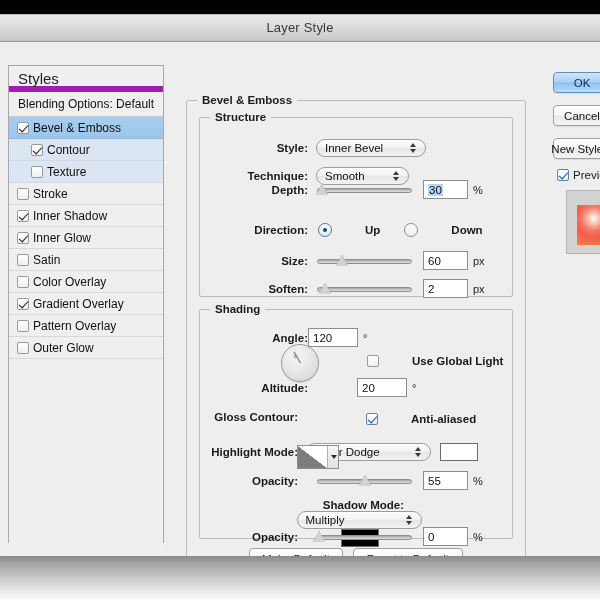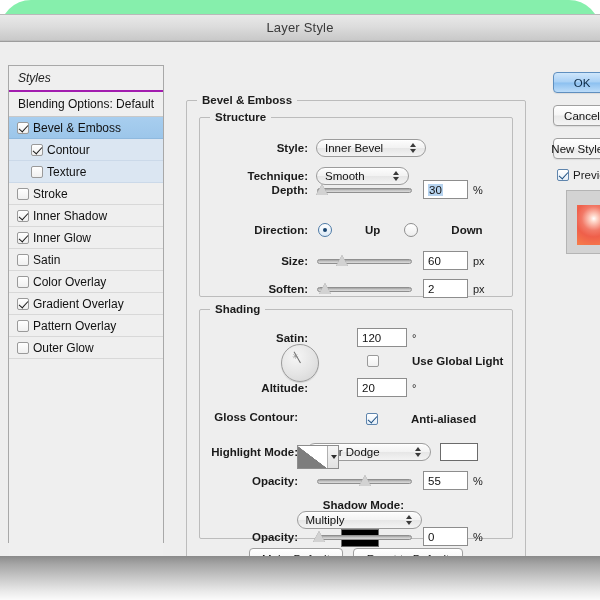--- a/index.html
+++ b/index.html
@@ -9,22 +9,21 @@
     overflow: hidden;
     font-family: "Liberation Sans", sans-serif;
   }
   body {
     background: #ffffff;
   }
 
   
   #desktop {
     position: absolute; inset: 0;
-    background: #86efac;
-    border-radius: 31px;
+    background: #000000;
   }
   
   #dialog-shadow {
     position: absolute;
     left: -10px; top: 556px; width: 620px; height: 46px;
     background: linear-gradient(to bottom, #8a8a8a 0%, #a6a6a6 18%, #c9c9c9 48%, #e9e9e9 76%, #ffffff 100%);
   }
 
   
   #dialog {
@@ -60,25 +59,24 @@
     position: absolute;
     left: 8px; top: 23px;
     width: 156px; height: 478px;
     background: #efefef;
     border: 1px solid #a8a8a8;
   }
   .sl-head {
     height: 26px;
     line-height: 25px;
     padding-left: 9px;
-    font-size: 12px;
+    font-size: 15px;
     color: #222;
     background: #efefef;
-    border-bottom: 2px solid #a21caf;
-    font-style: italic;
+    border-bottom: 6px solid #a21caf;
   }
   .sl-sub {
     height: 25px;
     line-height: 24px;
     padding-left: 9px;
     font-size: 12px;
     color: #111;
     background: #efefef;
     border-bottom: 1px solid #c8c8c8;
   }
@@ -495,22 +493,22 @@
               <span>2</span>
             </div>
             <div class="unit">px</div>
           </div>
         </div>
 
         <div class="group" id="grp-shading">
           <div class="legend">Shading</div>
 
           <div class="row" style="left:0px; top:18px; width:300px;">
-            <div class="lbl" style="width:108px;">Satin:</div>
-            <div class="numfield" style="width:50px; margin-left:49px;">
+            <div class="lbl" style="width:108px;">Angle:</div>
+            <div class="numfield" style="width:50px; ">
               <span>120</span>
             </div>
             <div class="unit">°</div>
           </div>
 
           <div class="row" style="left:167px; top:45px;">
             <span class="cbx"></span>
             <span class="radio-lbl">Use Global Light</span>
           </div>
 

